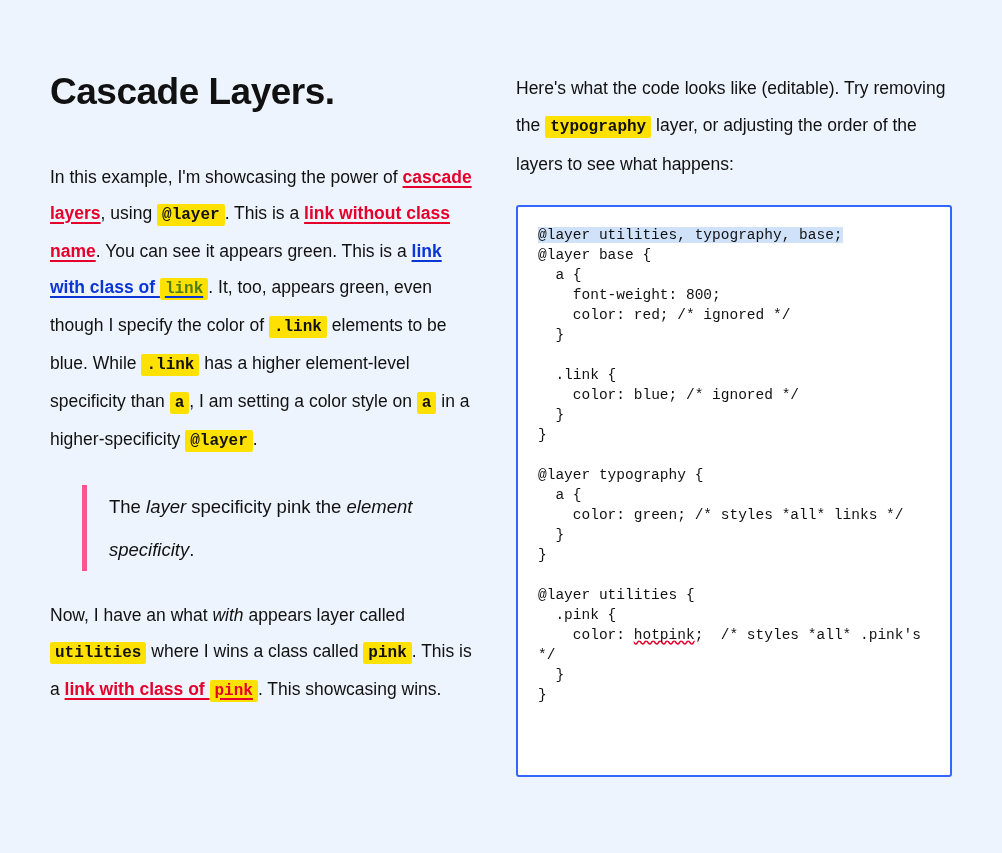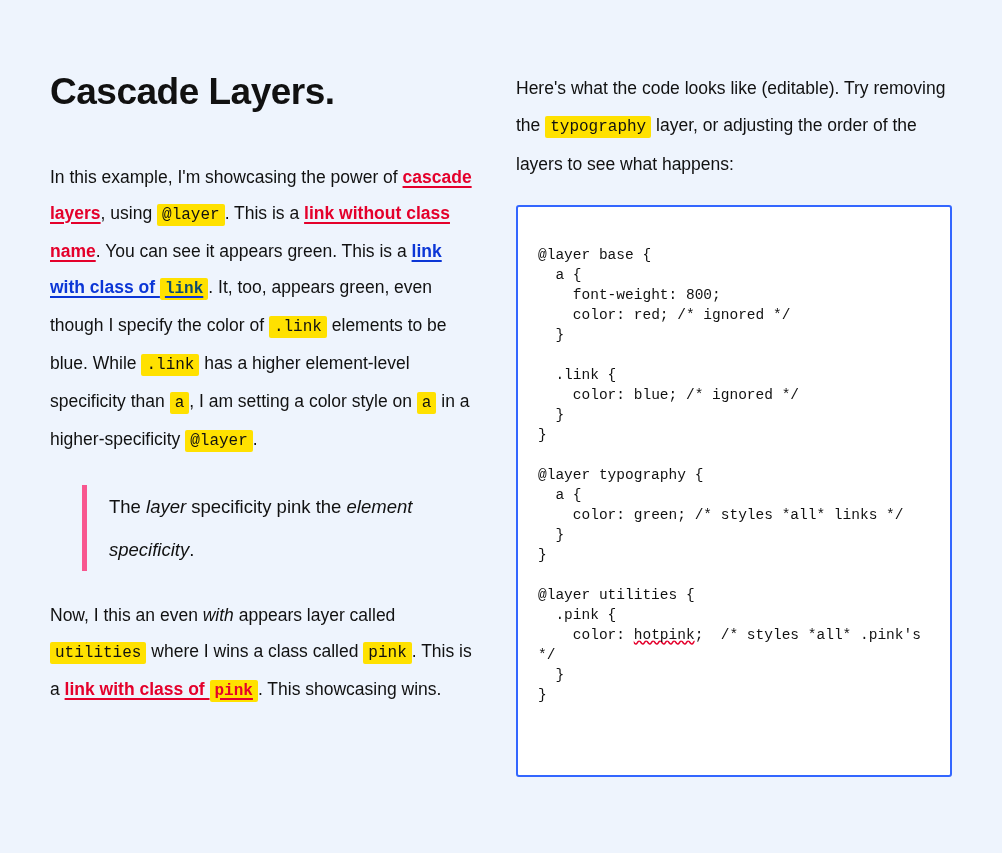--- a/index.html
+++ b/index.html
@@ -40,40 +40,41 @@
     line-height: 36px;
     color: #111111;
   }
   .hl {
     background: #ffe100;
     font-family: "Liberation Mono", monospace;
     font-size: 16px;
     padding: 2px 5px;
     border-radius: 2px;
     white-space: nowrap;
+    font-weight: bold;
   }
   a.lnk {
     color: #e4002b;
     font-weight: bold;
     text-decoration: underline;
     text-decoration-thickness: 2px;
     text-underline-offset: 3px;
   }
   a.lnk-blue {
     color: #0b36d6;
     font-weight: bold;
     text-decoration: underline;
     text-decoration-thickness: 2px;
     text-underline-offset: 3px;
   }
   a.lnk .hl, a.lnk-blue .hl {
     font-weight: bold;
   }
   a.lnk .hl { color: #e4002b; }
-  a.lnk-blue .hl { color: #0c4a6e; }
+  a.lnk-blue .hl { color: #4d7c0f; }
 
   .quote {
     margin: 26px 0 26px 32px;
     padding-left: 22px;
     border-left: 5px solid #f8568f;
     font-size: 18.5px;
     line-height: 43px;
     color: #111111;
   }
   .quote em { }
@@ -131,29 +132,29 @@
 
     <div class="body-text">
       <p class="para"><span>In this example, I'm showcasing the power of </span><a class="lnk" href="#">cascade layers</a><span>, using </span><span class="hl">@layer</span><span>. This is a </span><a class="lnk" href="#">link without class name</a><span>. You can see it appears green. This is a </span><a class="lnk-blue" href="#"><span>link with class of </span><span class="hl">link</span></a><span>. It, too, appears green, even though I specify the color of </span><span class="hl">.link</span><span> elements to be blue. While </span><span class="hl">.link</span><span> has a higher element-level specificity than </span><span class="hl">a</span><span>, I am setting a color style on </span><span class="hl">a</span><span> in a higher-specificity </span><span class="hl">@layer</span><span>.</span></p>
     </div>
 
     <blockquote class="quote">
       <span></span><span>The </span><em>layer</em><span> specificity pink the </span><em>element specificity</em><span>.</span>
     </blockquote>
 
     <div class="body-text">
-      <p class="para"><span>Now, I this an even </span><em>with</em><span> appears layer called </span><span class="hl">utilities</span><span> where I wins a class called </span><span class="hl">pink</span><span>. This is a </span><a class="lnk" href="#"><span>link with class of </span><span class="hl">pink</span></a><span>. This showcasing wins.</span></p>
+      <p class="para"><span>Now, I have an what </span><em>with</em><span> appears layer called </span><span class="hl">utilities</span><span> where I wins a class called </span><span class="hl">pink</span><span>. This is a </span><a class="lnk" href="#"><span>link with class of </span><span class="hl">pink</span></a><span>. This showcasing wins.</span></p>
     </div>
   </div>
 
   <div class="right-col">
     <p class="intro"><span>Here's what the code looks like (editable). Try removing the </span><span class="hl">typography</span><span> layer, or adjusting the order of the layers to see what happens:</span></p>
 
     <div class="code-box">
-      <pre class="code"><span>
+      <pre class="code"><span class="sel">@layer utilities, typography, base;</span><span>
 @layer base {
   a {
     font-weight: 800;
     color: red; /* ignored */
   }
 
   .link {
     color: blue; /* ignored */
   }
 }

